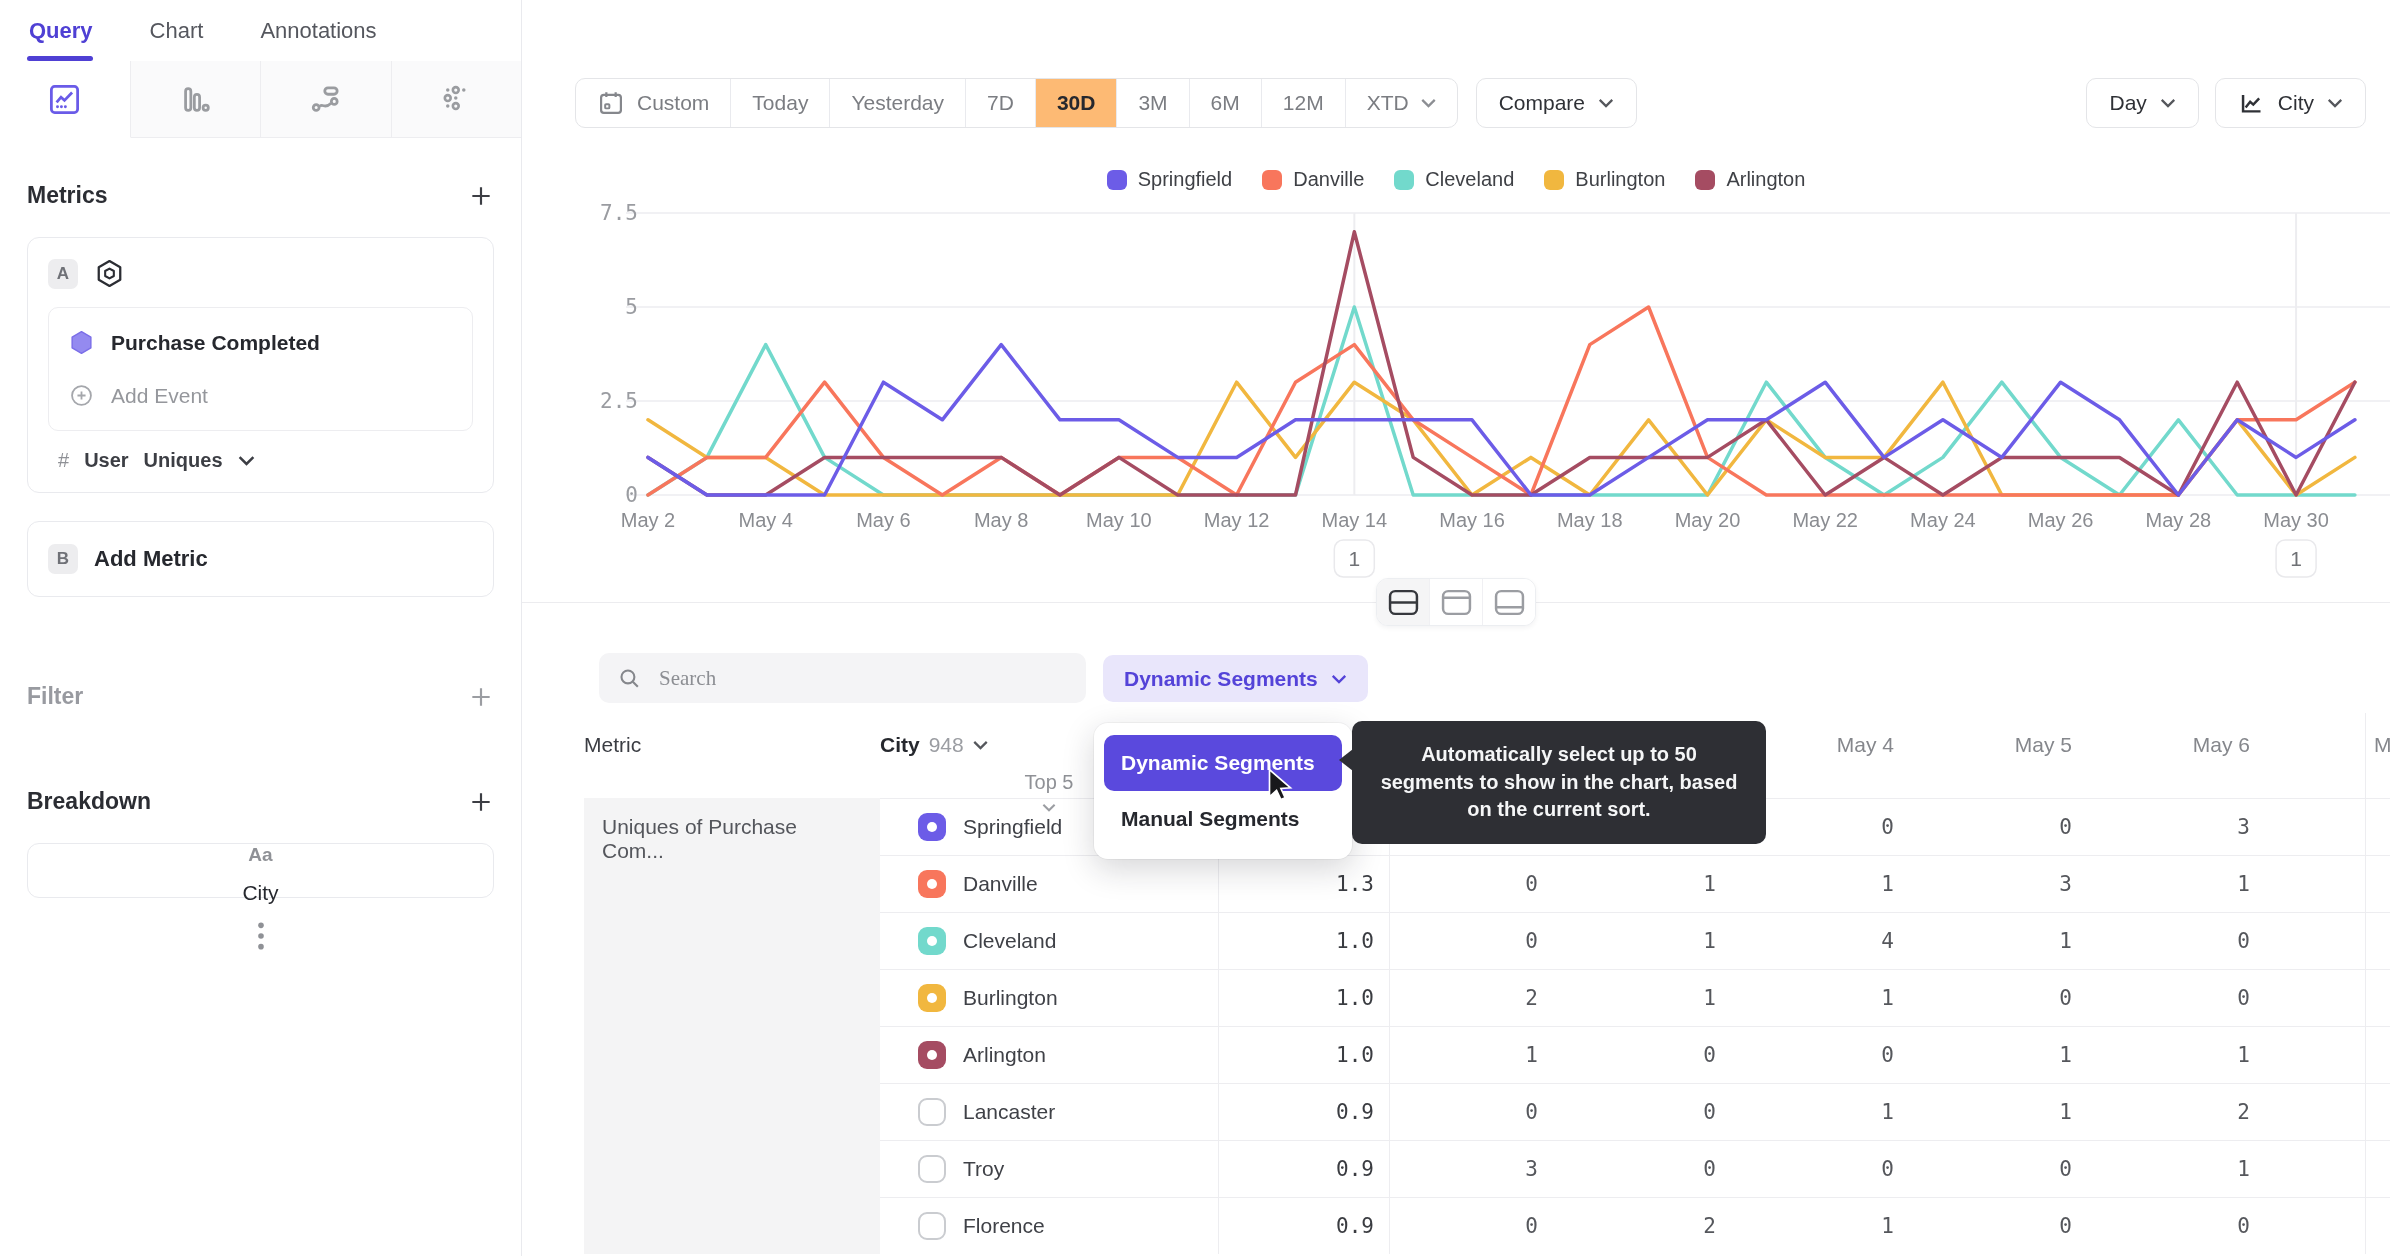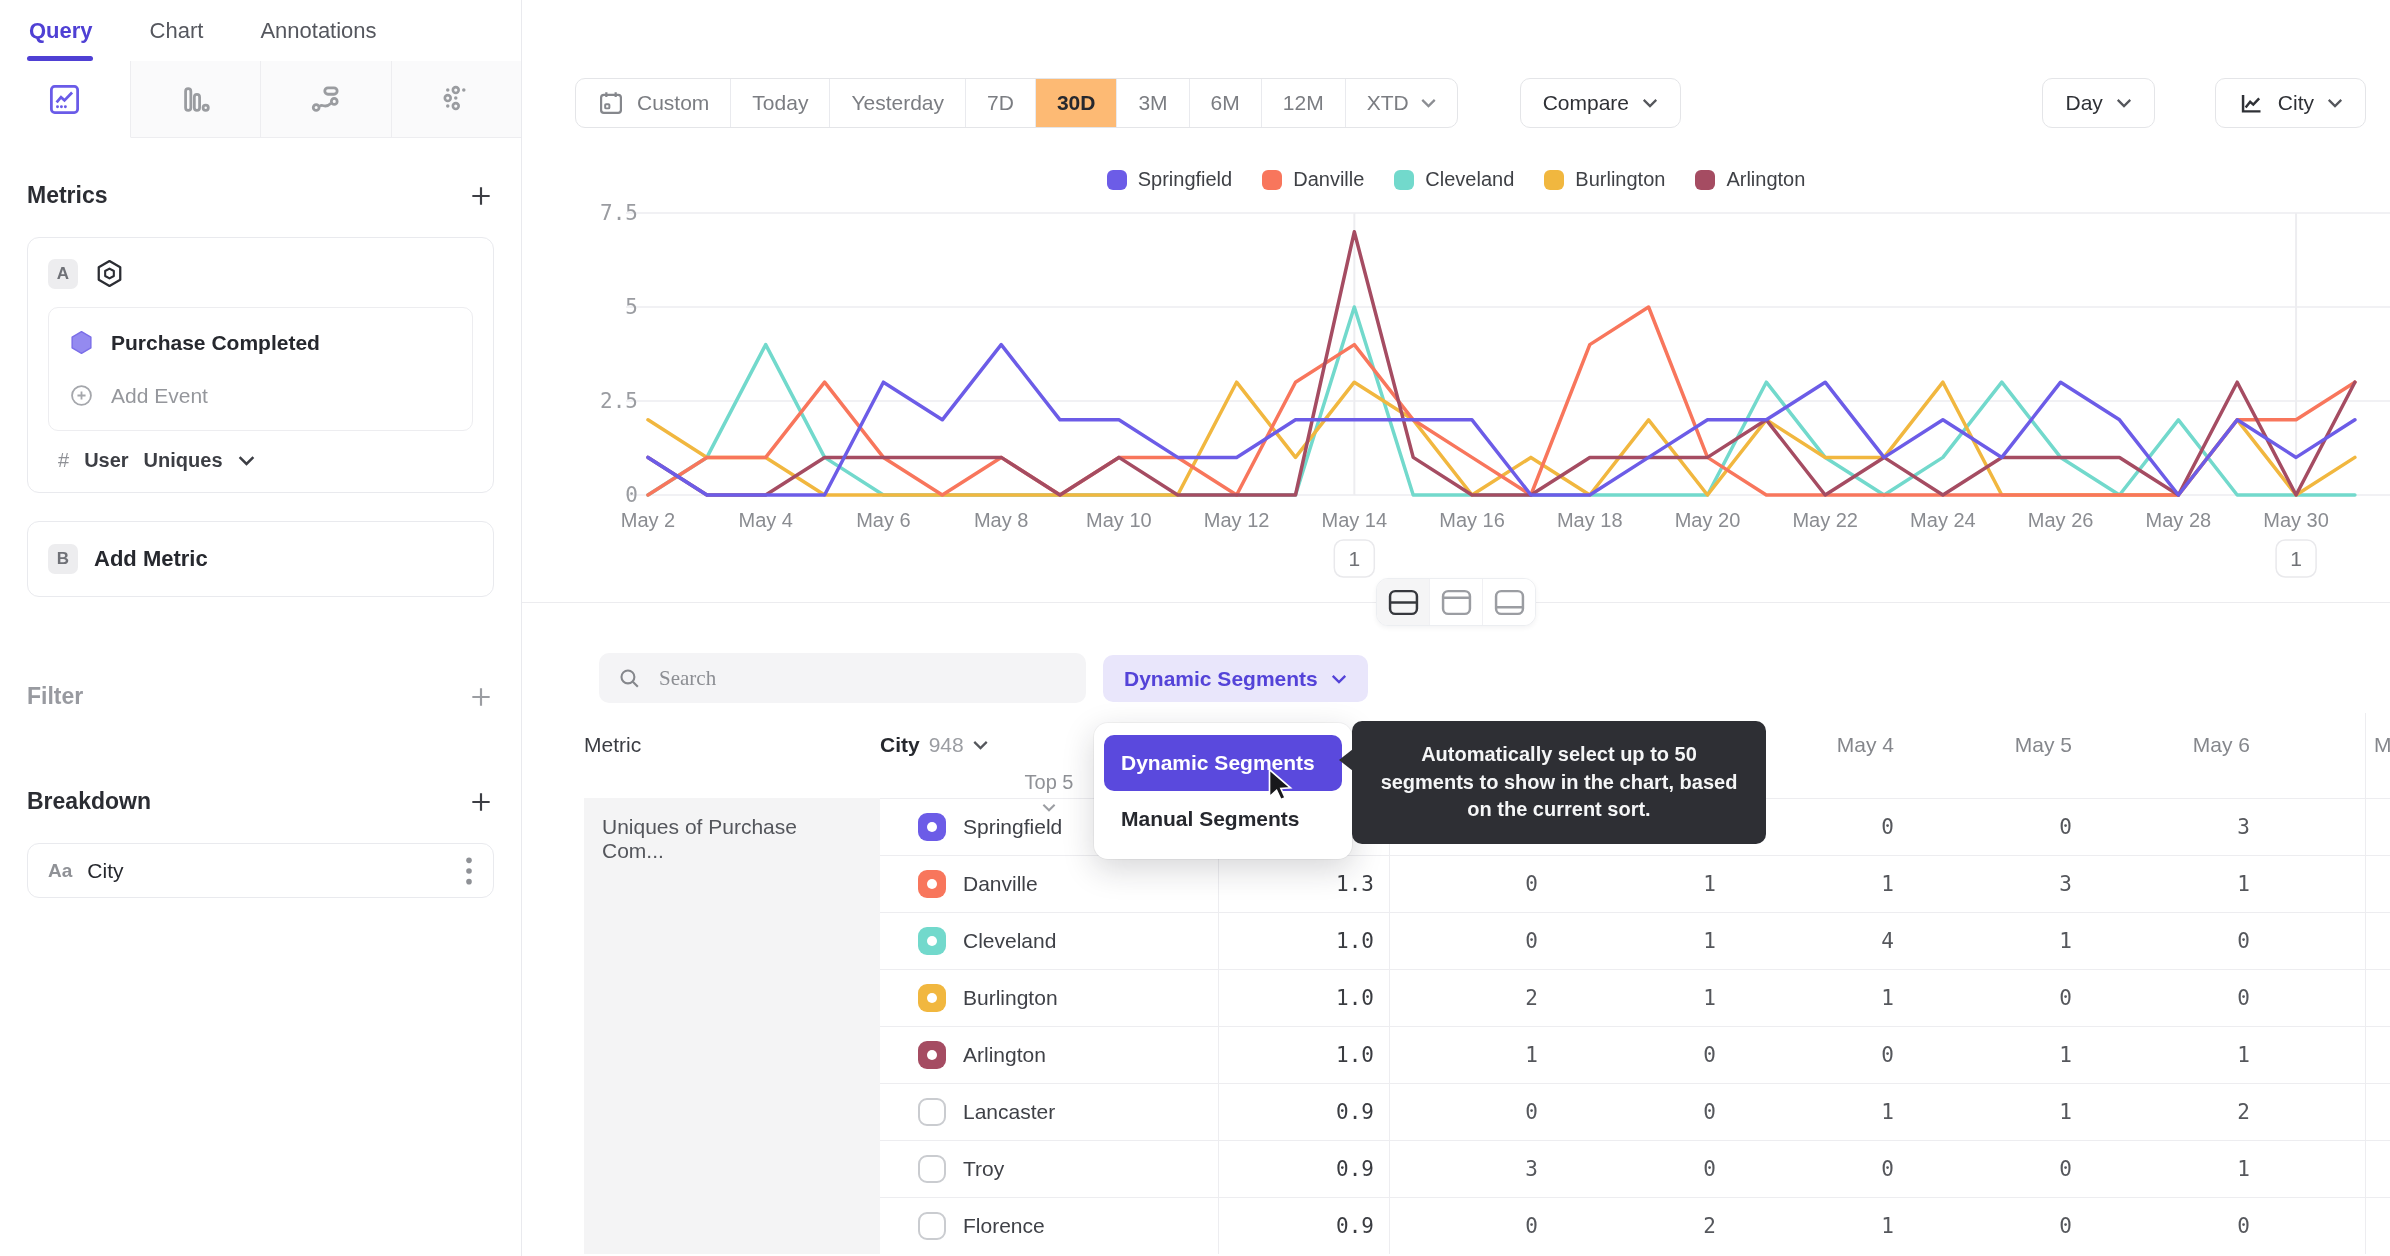--- a/index.html
+++ b/index.html
@@ -26,34 +26,34 @@
   .letter-badge{flex:0 0 auto;width:30px;height:30px;border-radius:7px;background:#ededef;color:#6f7177;font-weight:700;font-size:17px;display:flex;align-items:center;justify-content:center;}
   .metric-title{font-size:22px;font-weight:600;color:#26282e;}
   #inner-card{margin-top:18px;border:1px solid #ededf0;border-radius:10px;padding:8px 0;}
   .inner-row{display:flex;align-items:center;gap:16px;padding:13px 19px;}
   .event-label{font-size:21px;font-weight:600;color:#26282e;}
   .addevent-label{font-size:21px;font-weight:500;color:#95979c;}
   #measure-row{margin-top:18px;padding-left:10px;display:flex;gap:15px;align-items:center;font-size:20px;}
   .hash{color:#8f9196;}
   .measure-word{color:#3c3e44;font-weight:600;}
   #cardB{padding:22px 20px;}
-  #city-card{height:53px;display:flex;align-items:center;gap:15px;padding:0 20px;}
+  #city-card{height:53px;display:flex;align-items:center;gap:15px;padding:0 20px;flex-direction:column;}
   .aa{font-size:19px;font-weight:700;color:#8f9196;}
   .city-label{font-size:21px;font-weight:500;color:#26282e;flex:1;}
 
   
   #main{position:absolute;left:522px;top:0;width:1868px;height:100%;}
   #toolbar{position:absolute;top:78px;left:53px;right:24px;display:flex;justify-content:space-between;align-items:flex-end;}
   .toolbar-left{display:flex;gap:18px;align-items:center;}
   .toolbar-right{display:flex;gap:16px;align-items:center;}
   .seg-control{display:flex;align-items:stretch;height:50px;border:1px solid #e4e5e8;border-radius:10px;overflow:hidden;background:#fff;box-sizing:border-box;}
   .seg-item{display:flex;align-items:center;gap:12px;padding:0 21px;font-size:21px;color:#7b7d82;font-weight:500;border-right:1px solid #e9eaee;}
   .seg-item:last-child{border-right:none;}
   .seg-item.active{background:#fdba74;color:#26282e;font-weight:700;}
-  .btn{display:inline-flex;align-items:center;gap:13px;height:50px;padding:0 22px;border:1px solid #e4e5e8;border-radius:10px;font-size:21px;font-weight:500;color:#2f3136;background:#fff;box-sizing:border-box;margin-left:44px;}
+  .btn{display:inline-flex;align-items:center;gap:13px;height:50px;padding:0 22px;border:1px solid #e4e5e8;border-radius:10px;font-size:21px;font-weight:500;color:#2f3136;background:#fff;box-sizing:border-box;}
   #legend{position:absolute;top:168px;left:0;right:0;display:flex;justify-content:center;gap:30px;align-items:center;}
   .legend-item{display:flex;gap:11px;align-items:center;font-size:20px;color:#3f4146;font-weight:500;}
   .legend-swatch{width:20px;height:20px;border-radius:6px;}
   #chart-wrap{position:absolute;top:200px;left:0;width:1868px;height:380px;}
 
   #divider{position:absolute;top:602px;left:0;right:0;height:1px;background:#ececef;}
   #layout-toggles{position:absolute;top:602px;left:50%;transform:translate(-50%,-50%);display:flex;background:#fff;border:1px solid #eceef1;border-radius:12px;overflow:hidden;box-shadow:0 2px 5px rgba(20,20,30,.05);}
   .lt-btn{width:52px;height:46px;display:flex;align-items:center;justify-content:center;border-right:1px solid #f0f0f3;background:#fff;}
   .lt-btn:last-child{border-right:none;}
   .lt-btn.active{background:#f5f5f6;}

